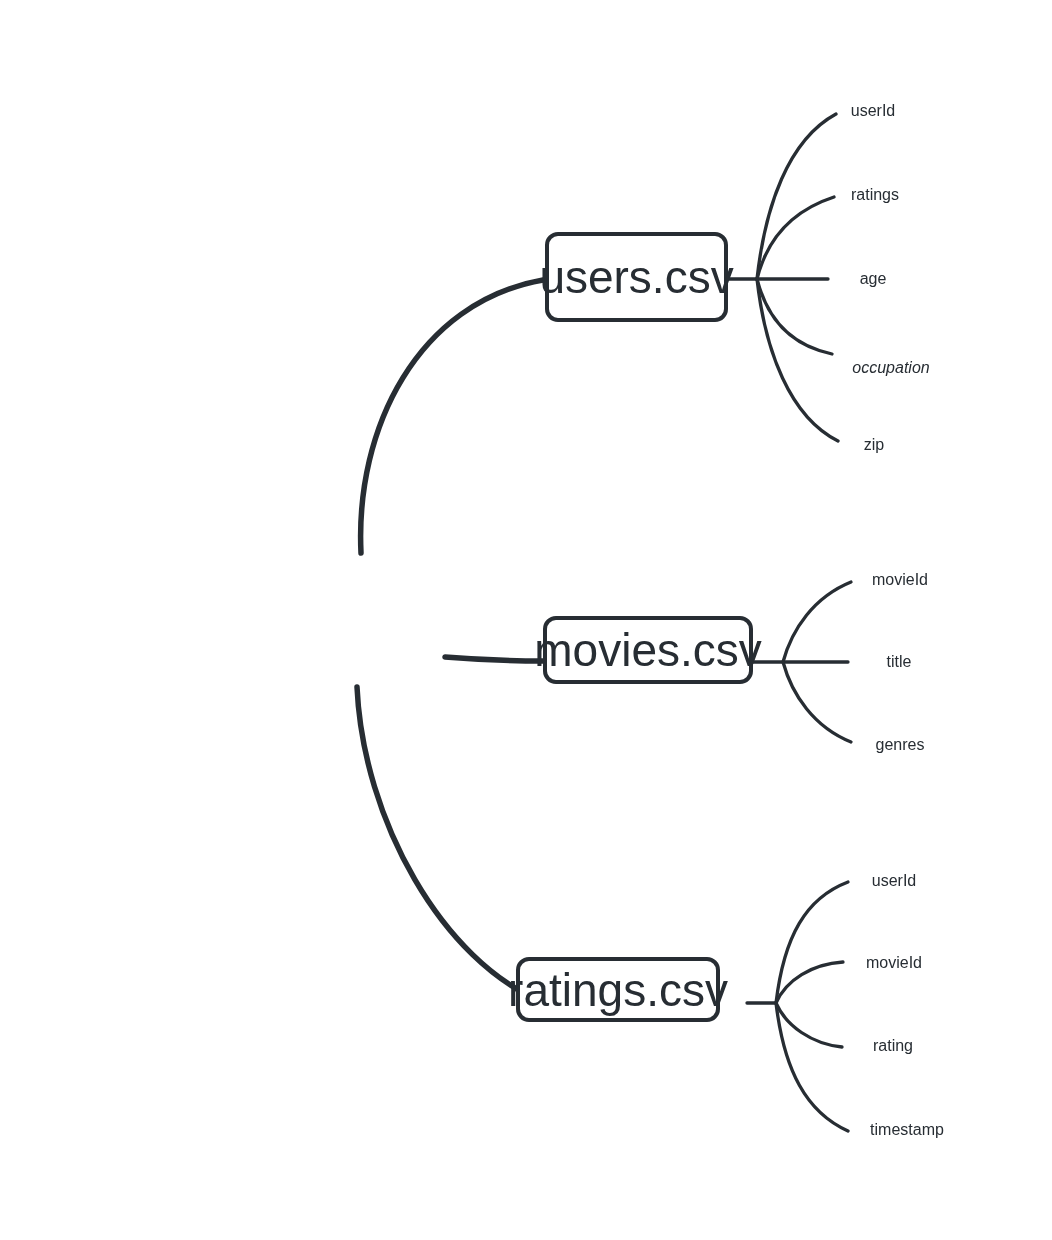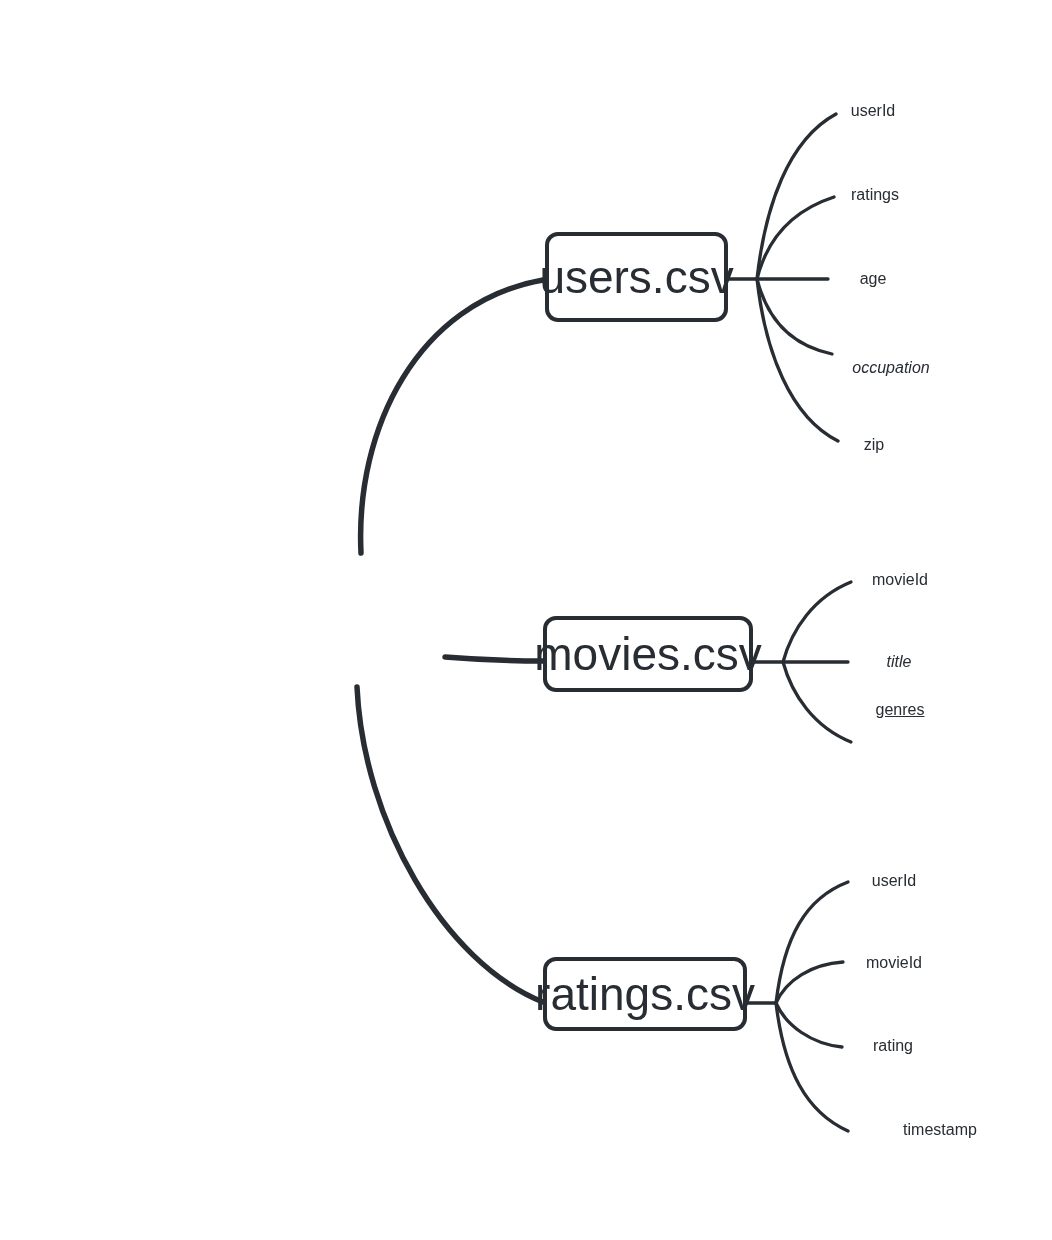--- a/index.html
+++ b/index.html
@@ -35,22 +35,22 @@
     white-space: nowrap;
     line-height: 1;
   }
   .node-root {
     left: 82px; top: 553px; width: 363px; height: 132px;
     border-width: 5px; border-radius: 16px;
     font-size: 47px;
   }
   .node-child { font-size: 46px; }
   .node-users   { left: 545px; top: 232px; width: 183px; height: 90px; }
-  .node-movies  { left: 543px; top: 616px; width: 210px; height: 76px; justify-content: center; }
-  .node-ratings { left: 543px; top: 957px; width: 204px; height: 74px; }
+  .node-movies  { left: 543px; top: 616px; width: 210px; height: 68px; justify-content: center; }
+  .node-ratings { left: 516px; top: 957px; width: 204px; height: 65px; }
   .leaf {
     position: absolute;
     transform: translate(-50%, -50%);
     font-size: 16px;
     line-height: 1;
     white-space: nowrap;
     color: var(--ink);
   }
 </style>
 </head>
@@ -91,21 +91,21 @@
     <span>ratings.csv</span>
   </div>
 
   <div class="leaf" style="left:873px; top:111px;">userId</div>
   <div class="leaf" style="left:875px; top:195px;">ratings</div>
   <div class="leaf" style="left:873px; top:279px;">age</div>
   <div class="leaf" style="left:891px; top:368px;font-style:italic;">occupation</div>
   <div class="leaf" style="left:874px; top:445px;">zip</div>
 
   <div class="leaf" style="left:900px; top:580px;">movieId</div>
-  <div class="leaf" style="left:899px; top:662px;font-style:italic;">title</div>
-  <div class="leaf" style="left:900px; top:710px;text-decoration:underline;">genres</div>
+  <div class="leaf" style="left:899px; top:662px;">title</div>
+  <div class="leaf" style="left:900px; top:745px;">genres</div>
 
   <div class="leaf" style="left:894px; top:881px;">userId</div>
   <div class="leaf" style="left:894px; top:963px;">movieId</div>
   <div class="leaf" style="left:893px; top:1046px;">rating</div>
-  <div class="leaf" style="left:907px; top:1130px;margin-left:33px;">timestamp</div>
+  <div class="leaf" style="left:907px; top:1130px;">timestamp</div>
 
 </div>
 
 </body></html>

